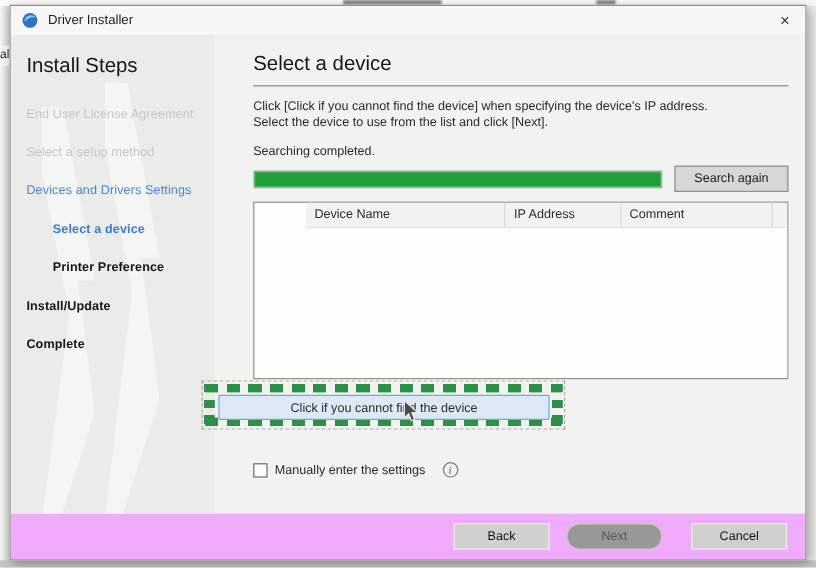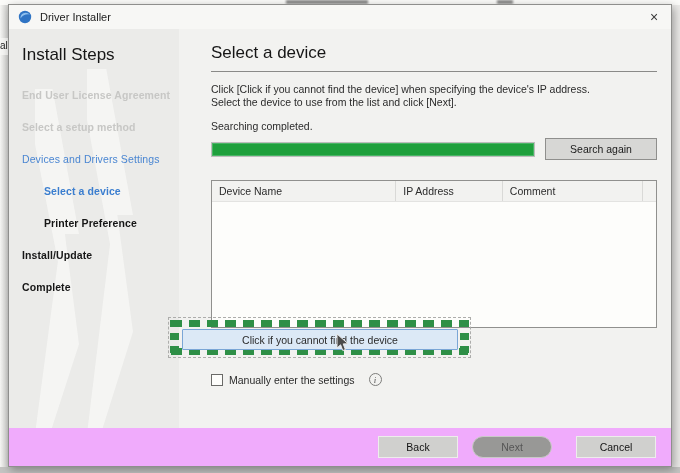--- a/index.html
+++ b/index.html
@@ -41,47 +41,47 @@
   .sidebar { width:170px; flex:none; background:#ebebe9; position:relative; overflow:hidden; }
   .wm { position:absolute; background:rgba(253,253,251,.55); }
   .wm1 { left:26px; top:60px; width:44px; height:345px;
     clip-path:polygon(0 0, 40% 0, 100% 42%, 68% 42%, 100% 74%, 34% 100%, 0 100%, 52% 50%, 0 16%); }
   .wm2 { left:78px; top:40px; width:46px; height:365px;
     clip-path:polygon(0 0, 42% 0, 100% 40%, 66% 40%, 100% 72%, 30% 100%, 0 100%, 50% 48%, 0 14%); }
   .sidebar-heading { position:relative; z-index:1; padding:16px 0 0 13px; font-size:17px; color:#161616; }
   .steps { position:relative; z-index:1; list-style:none; margin-top:24px; padding-left:13px; }
   .step { font-size:10.5px; font-weight:bold; color:#161616; margin-bottom:20px; letter-spacing:.1px; }
   .step.indent { padding-left:22px; }
-  .step[data-state="disabled"] { color:#c7c7c5; font-weight:bold; }
+  .step[data-state="disabled"] { color:#c7c7c5; font-weight:normal; }
   .step[data-state="section-active"] { color:#4a86d2; font-weight:normal; }
   .step[data-state="current"] { color:#3b7ecf; font-weight:bold; }
 
   
   .main { flex:1; min-width:0; background:#f2f2f0; padding:14px 14px 0 14px; }
   .main-heading { font-size:17px; color:#161616; }
   .heading-rule { border:none; border-top:1px solid #8a8a88; margin-top:8px; }
   .instructions { margin-top:11px; font-size:10.5px; line-height:13px; color:#2b2b2b; }
   .search-status { margin-top:11px; font-size:10.5px; color:#2b2b2b; }
   .progress-row { margin-top:6px; display:flex; align-items:center; }
   .progress-track { flex:1; height:15px; border:1px solid #bdbdbb; background:#eeeeec; padding:0; }
   .progress-fill { height:100%; width:100%; background:#1fa03c; border:1px solid #49b565; }
-  .search-again-btn { flex:none; width:112px; height:22px; margin-left:10px;
+  .search-again-btn { flex:none; width:95px; height:22px; margin-left:10px;
     background:#d7d7d5; border:1px solid #8f8f8d; font-size:10.5px; color:#1a1a1a;
     display:flex; align-items:center; justify-content:center; }
 
-  .device-table { margin-top:20px; height:148px; border:1px solid #90908e; background:#fdfdfb;
-    display:flex; flex-direction:column; }
+  .device-table { margin-top:8px; height:148px; border:1px solid #90908e; background:#fdfdfb;
+    display:flex; flex-direction:column;padding-left:43px; }
   .table-header { flex:none; display:flex; height:21px; background:#f2f2f0;
     border-bottom:1px solid #e3e3e1; font-size:10.5px; color:#2b2b2b; }
   .th { display:flex; align-items:center; padding-left:7px; border-right:1px solid #d9d9d7; }
   .th-device { width:41.5%; } .th-ip { width:24%; } .th-comment { width:31.5%; }
   .th-filler { flex:1; border-right:none; }
   .table-body { flex:1; background:#fdfdfb; }
 
-  .checkbox-row { margin-top:45px; display:flex; align-items:center; font-size:10.5px; color:#2b2b2b; }
+  .checkbox-row { margin-top:69px; display:flex; align-items:center; font-size:10.5px; color:#2b2b2b; }
   .checkbox { width:12px; height:12px; border:1px solid #6a6a68; background:#fdfdfb; margin-right:6px; flex:none; }
   .info-icon { margin-left:14px; width:13px; height:13px; flex:none; border:1px solid #7d7d7b; border-radius:50%;
     display:flex; align-items:center; justify-content:center;
     font-family:"Liberation Serif", serif; font-style:italic; font-size:9px; color:#555; }
 
   
   .footer { height:38px; flex:none; background:#f0abfc; display:flex; align-items:center;
     justify-content:flex-end; padding-right:15px; }
   .footer-btn { width:80px; height:22px; margin-left:14px; background:#d0d0ce; border:1px solid #ededeb;
     font-size:10.5px; color:#131313; display:flex; align-items:center; justify-content:center; }

